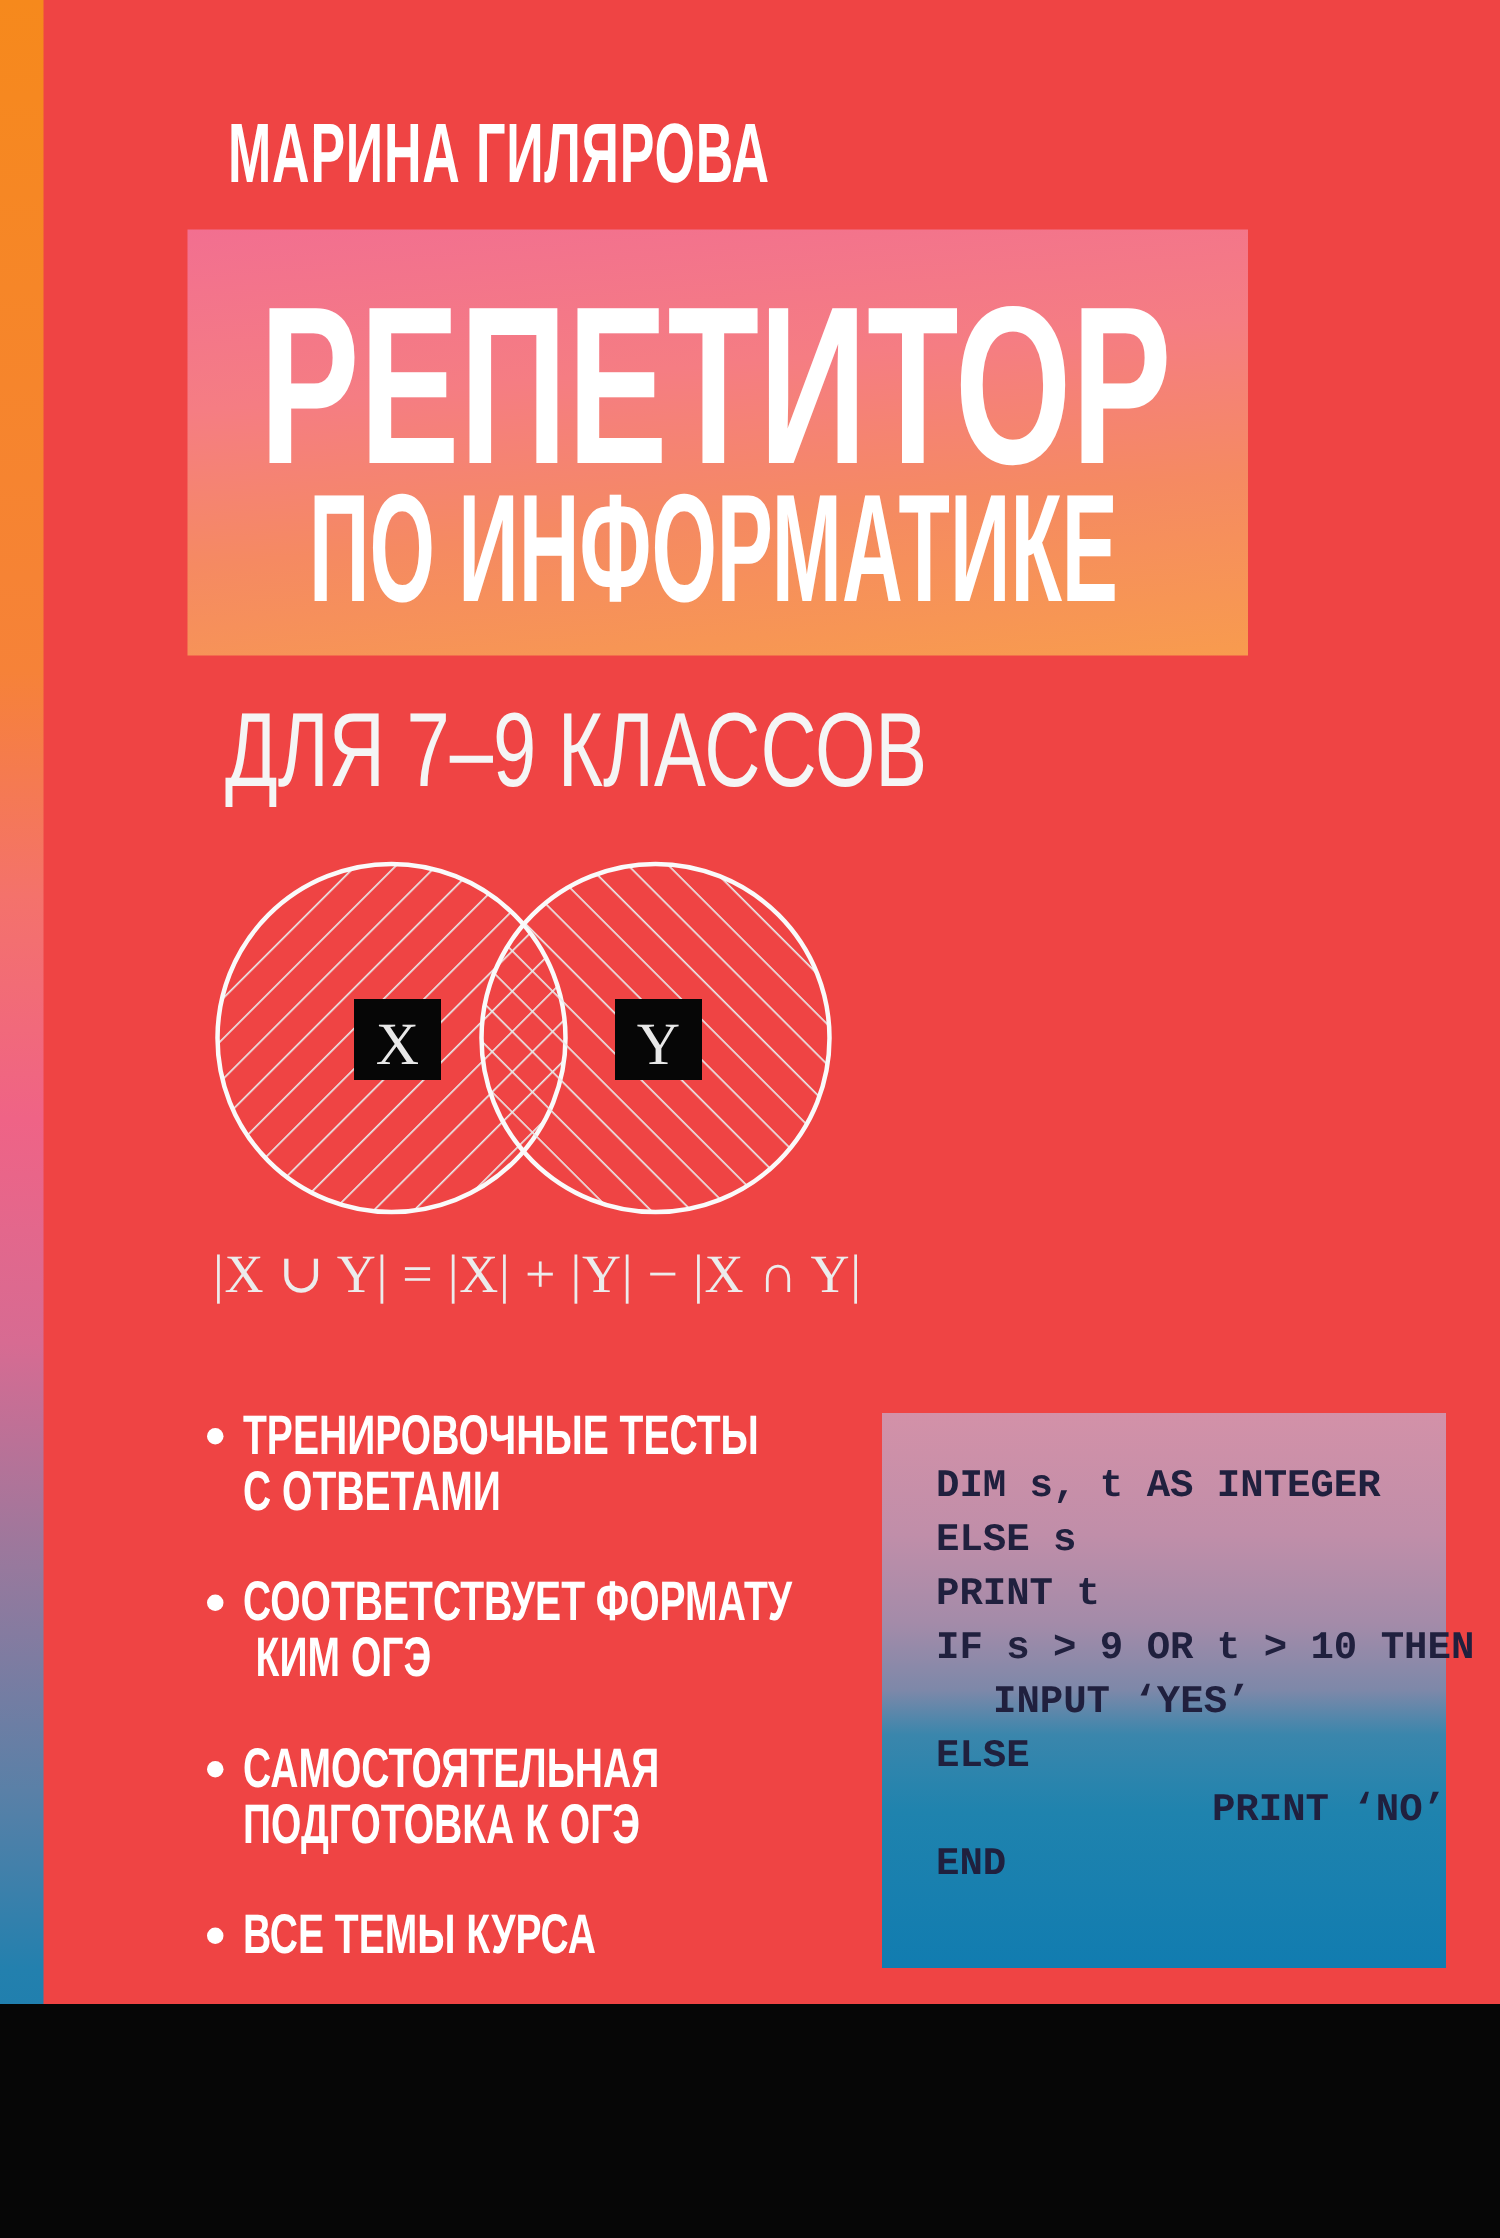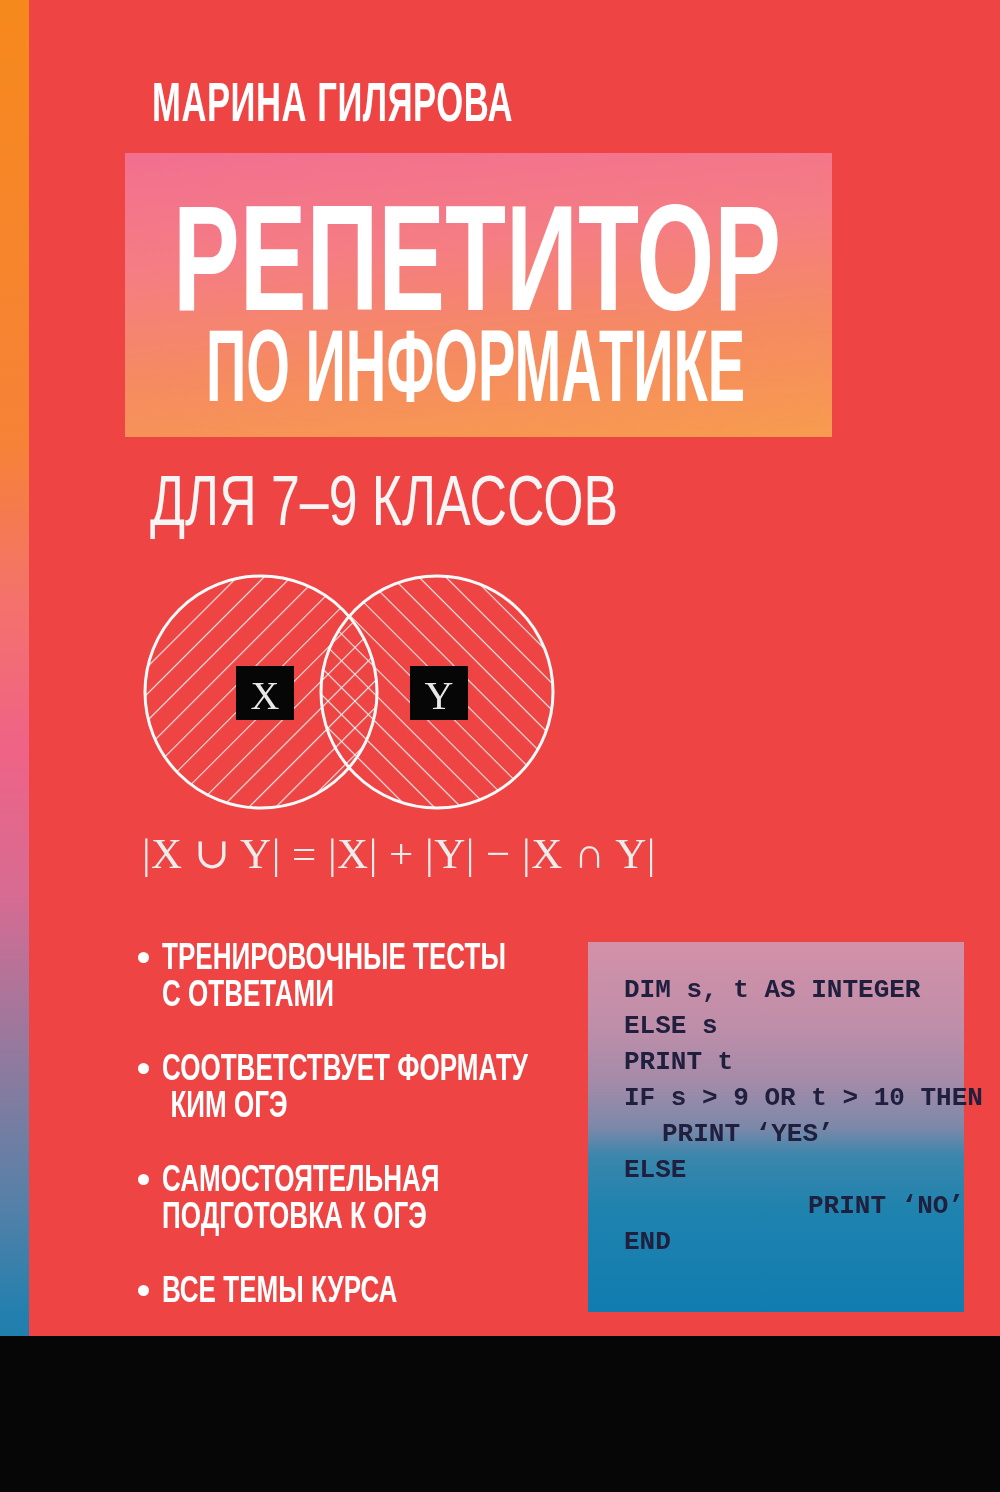--- a/index.html
+++ b/index.html
@@ -26,21 +26,21 @@
     transform:scale(0.85,1.55);transform-origin:0 0;}
 
   
   .subtitle{left:150px;top:460px;color:#f5f5f5;font-size:54px;font-weight:400;
     transform:scale(0.96,1.3);transform-origin:0 0;}
 
   
   .venn{position:absolute;left:140px;top:566px;}
 
   
-  .formula{left:142px;top:828px;color:#ececec;font-size:43px;letter-spacing:.5px;
+  .formula{left:142px;top:828px;color:#ececec;font-size:36px;letter-spacing:.5px;
     font-family:"Liberation Serif","DejaVu Serif",serif;}
 
   
   .features{position:absolute;left:138px;top:938px;list-style:none;margin:0;padding:0;}
   .features li{position:relative;padding-left:24px;margin-bottom:49px;}
   .dot{position:absolute;left:0;top:14px;width:11px;height:11px;border-radius:50%;background:#fff;}
   .ft{display:inline-block;color:#fff;font-weight:bold;font-size:31px;line-height:31px;
     transform:scale(0.84,1.2);transform-origin:0 0;white-space:nowrap;}
 
   
@@ -107,19 +107,19 @@
       <span class="dot"></span>
       <span class="ft"><span>ВСЕ ТЕМЫ КУРСА</span></span>
     </li>
   </ul>
 
   <div class="code">
     <div class="ln">DIM s, t AS INTEGER</div>
     <div class="ln">ELSE s</div>
     <div class="ln">PRINT t</div>
     <div class="ln">IF s &gt; 9 OR t &gt; 10 THEN</div>
-    <div class="ln i1">PRINT ‘YES’</div>
+    <div class="ln i1">INPUT ‘YES’</div>
     <div class="ln">ELSE</div>
     <div class="ln i2">PRINT ‘NO’</div>
     <div class="ln">END</div>
   </div>
 
 </div>
 
 </body></html>

